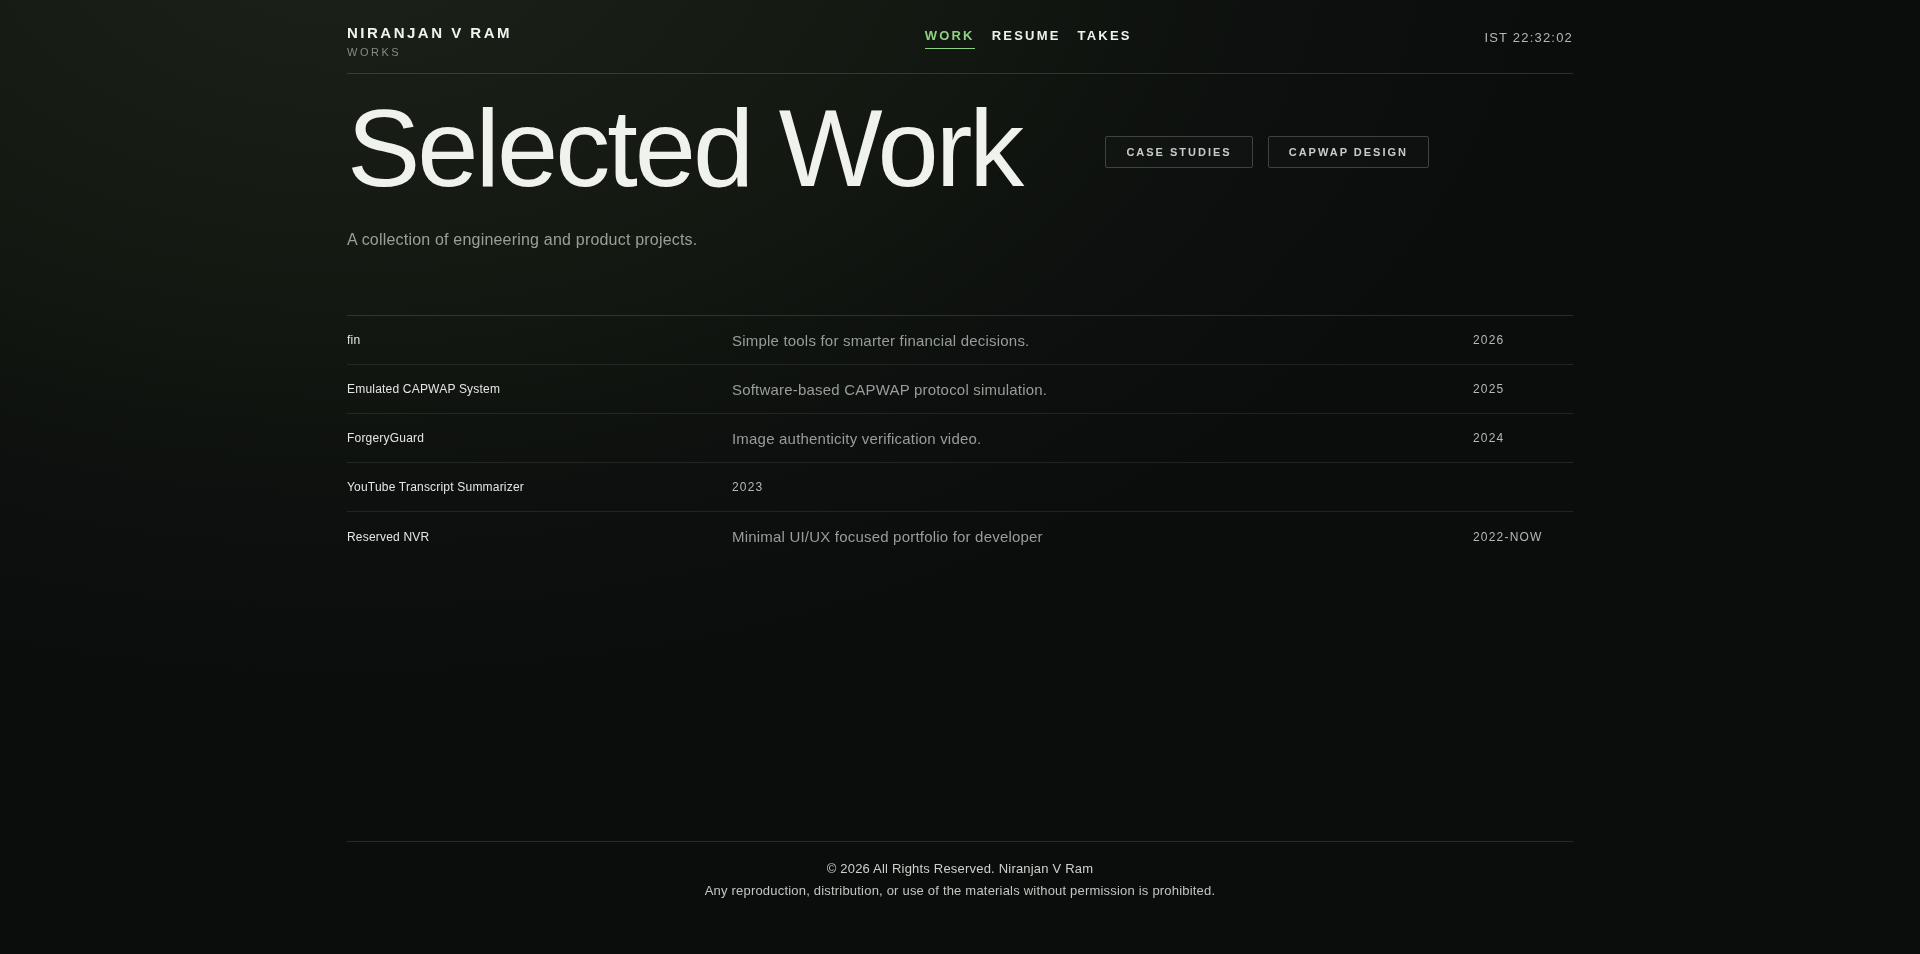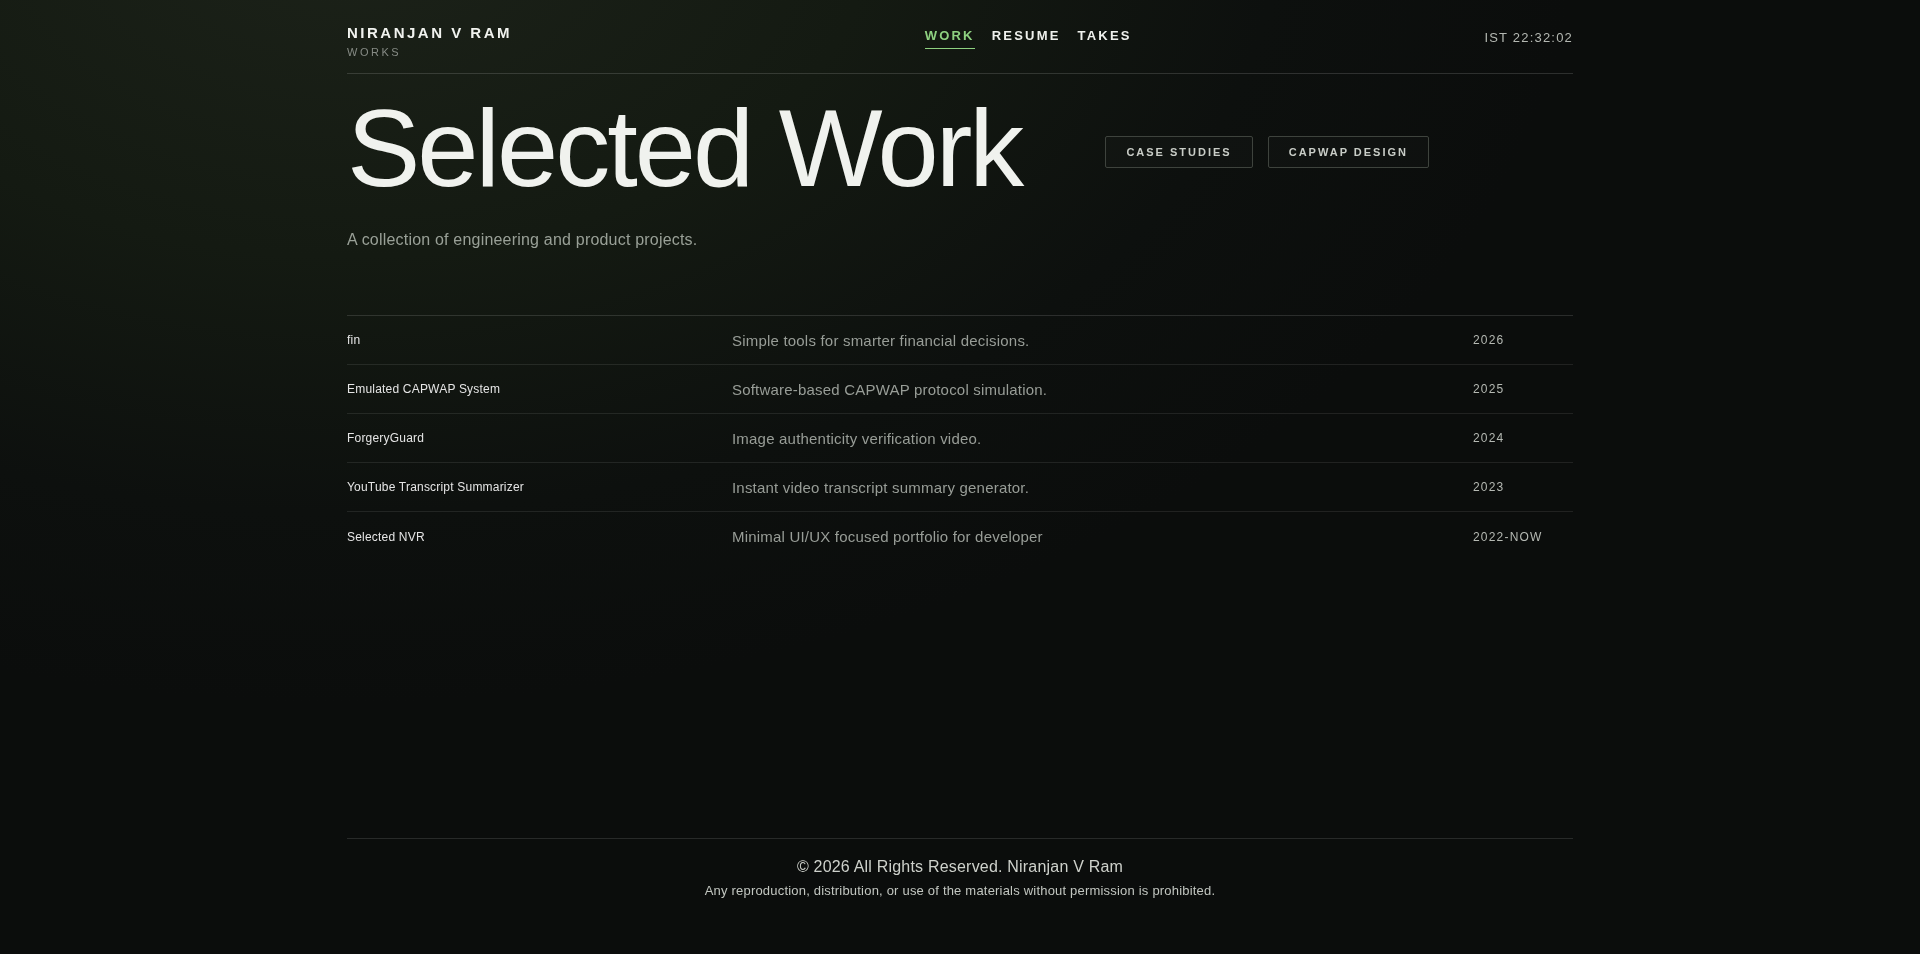--- a/index.html
+++ b/index.html
@@ -122,21 +122,21 @@
   }
 
   
   footer.site-footer {
     margin-top: auto;
     border-top: 1px solid rgba(255,255,255,0.12);
     text-align: center;
     padding: 19px 0 56px;
   }
   .footer-line1 {
-    font-size: 16px; color: #ced1cb; letter-spacing: 0.2px;
+    font-size: 13px; color: #ced1cb; letter-spacing: 0.2px;
   }
   .footer-line2 {
     margin-top: 7px;
     font-size: 13px; color: #c2c6c0; letter-spacing: 0.2px;
   }
 </style>
 </head>
 <body>
 
 <div class="page">
@@ -176,25 +176,24 @@
       <span class="work-desc">Software-based CAPWAP protocol simulation.</span>
       <span class="work-year">2025</span>
     </div>
     <div class="work-row">
       <span class="work-title">ForgeryGuard</span>
       <span class="work-desc">Image authenticity verification video.</span>
       <span class="work-year">2024</span>
     </div>
     <div class="work-row">
       <span class="work-title">YouTube Transcript Summarizer</span>
-      <span class="work-desc">Instant video transcript summary generator.</span>
       <span class="work-year">2023</span>
     </div>
     <div class="work-row">
-      <span class="work-title">Selected NVR</span>
+      <span class="work-title">Reserved NVR</span>
       <span class="work-desc">Minimal UI/UX focused portfolio for developer</span>
       <span class="work-year">2022-NOW</span>
     </div>
   </section>
 
   <footer class="site-footer container">
     <div class="footer-line1">© 2026 All Rights Reserved. Niranjan V Ram</div>
     <div class="footer-line2">Any reproduction, distribution, or use of the materials without permission is prohibited.</div>
   </footer>
 

